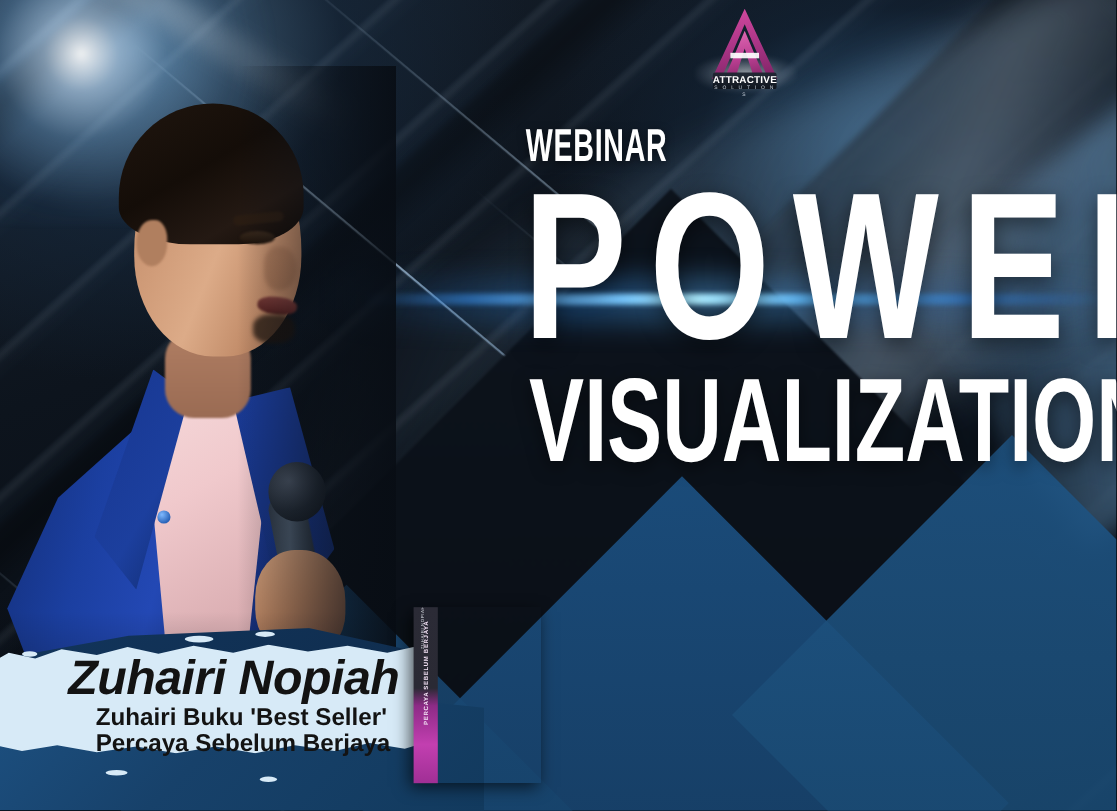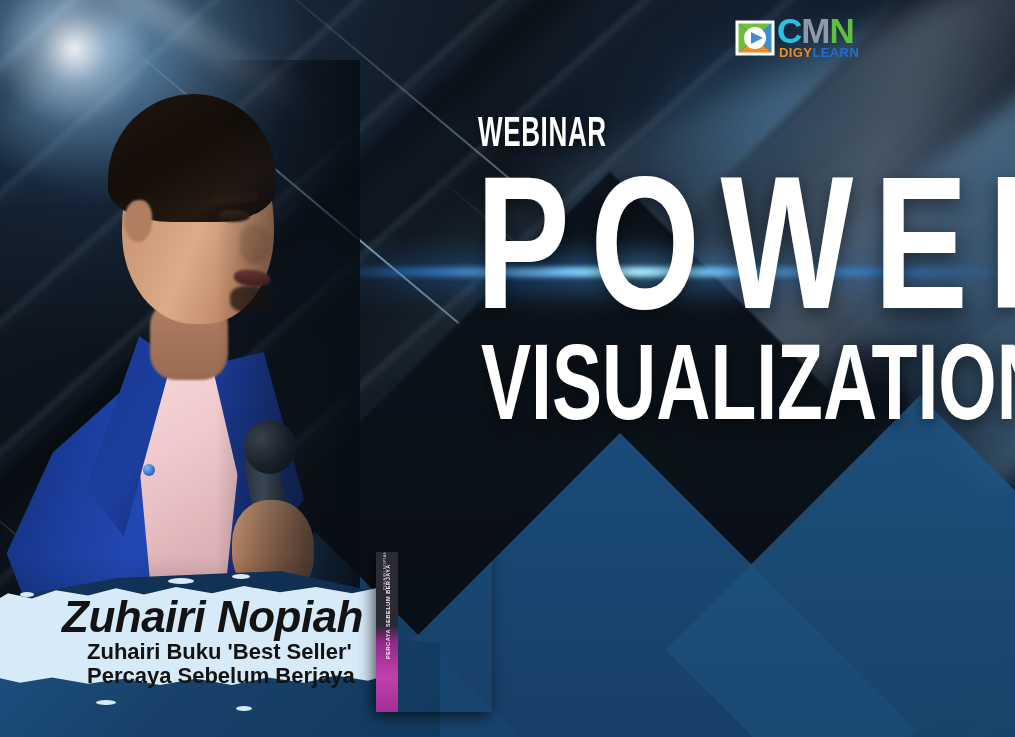--- a/index.html
+++ b/index.html
@@ -744,34 +744,30 @@
     <div class="sp-eye"></div>
     <div class="sp-nose"></div>
     <div class="sp-mouth"></div>
     <div class="sp-goatee"></div>
     <div class="sp-mic-body"></div>
     <div class="sp-mic-head"></div>
     <div class="sp-hand"></div>
     <div class="sp-fade"></div>
   </div>
 
-
-  <div class="logo-cmn">
-    <svg class="cmn-play" viewBox="0 0 48 47">
-      <path d="M6 8 L42 8 L24 24 Z" fill="#6fbf3f"></path>
-      <path d="M42 8 L42 40 L24 24 Z" fill="#3f8fd0"></path>
-      <path d="M6 8 L24 24 L6 40 Z" fill="#6fbf3f"></path>
-      <path d="M6 40 L42 40 L24 24 Z" fill="#f08a24"></path>
-      <path d="M6 8 L42 8 L42 40 L6 40 Z" fill="none" stroke="#ffffff" stroke-width="3" rx="6"></path>
-      <circle cx="24" cy="24" r="11" fill="#ffffff"></circle>
-      <path d="M20 18 L32 24 L20 30 Z" fill="#3f8fd0"></path>
-    </svg>
-    <div class="cmn-word"><span class="cmn-c">C</span><span class="cmn-m">M</span><span class="cmn-n">N</span></div>
-    <div class="cmn-sub"><span class="o">DIGY</span><span class="b">LEARN</span></div>
+  <div class="logo-attractive">
+    <div class="la-glow"></div>
+    <div class="la-a-outer"></div>
+    <div class="la-a-inner"></div>
+    <div class="la-a-bar"></div>
+    <div class="la-band"></div>
+    <div class="la-word">ATTRACTIVE</div>
+    <div class="la-sub">S O L U T I O N S</div>
   </div>
+
 
   <div class="tx-webinar">WEBINAR</div>
   <div class="tx-power">POWER</div>
   <div class="tx-visualization">VISUALIZATION</div>
 
   <div class="band-dark2"></div>
   <div class="band-dark"></div>
   <div class="brush"></div>
   <div class="brush-speck" style="left:168px; top:578px; width:26px; height:6px;"></div>
   <div class="brush-speck" style="left:232px; top:574px; width:18px; height:5px;"></div>

